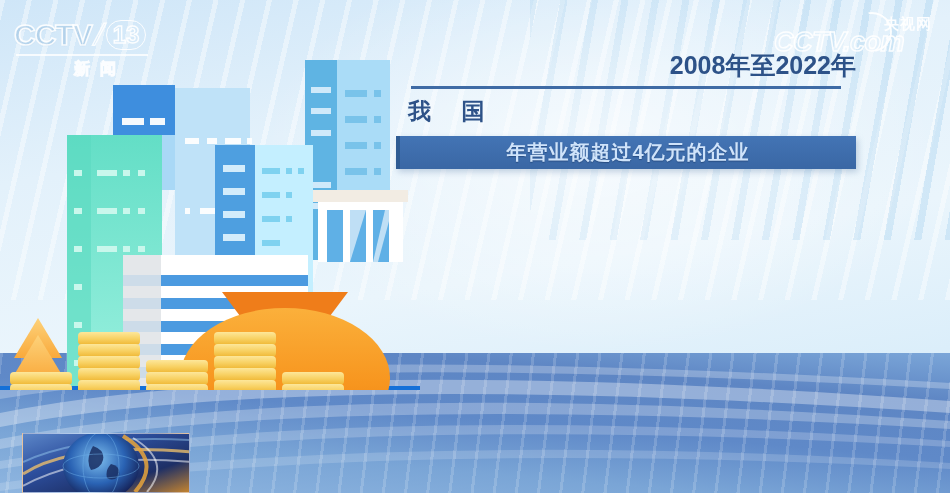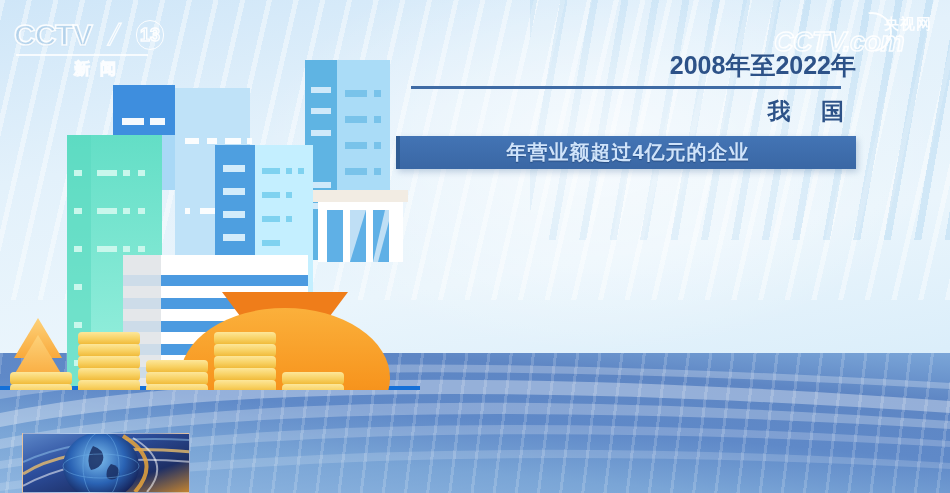--- a/index.html
+++ b/index.html
@@ -51,37 +51,37 @@
       rgba(255,255,255,0) 3px, rgba(255,255,255,0) 22px);
   }
 
   
   .cctv-logo {
     position:absolute; left:14px; top:18px; width:150px; height:58px;
     color:rgba(255,255,255,0.85);
     text-align:center;
     z-index:30;
   }
-  .cctv-row { display:flex; align-items:center; justify-content:flex-start; gap:17px; height:34px;text-align:right; }
+  .cctv-row { display:flex; align-items:center; justify-content:flex-start; gap:2px; height:34px;text-align:right; }
   .cctv-word {
     font-size:30px; font-weight:bold; letter-spacing:-1px;
     color:transparent;
     -webkit-text-stroke:1.6px rgba(255,255,255,0.9);
     text-shadow:0 1px 1px rgba(120,170,210,0.35);
     font-family:"Liberation Sans",sans-serif;
   }
   .cctv-slash {
     font-size:30px; font-weight:300;
     color:transparent; -webkit-text-stroke:1.4px rgba(255,255,255,0.85);
     transform:skewX(-14deg); margin:0 1px;
   }
   .cctv-13 {
     width:40px; height:30px; border:1.8px solid rgba(255,255,255,0.9);
     border-radius:15px; display:flex; align-items:center; justify-content:center;
-    font-size:18px; font-weight:bold;
+    font-size:24px; font-weight:bold;
     color:transparent; -webkit-text-stroke:1.4px rgba(255,255,255,0.92);
   }
   .cctv-underline {
     width:132px; height:2px; background:rgba(255,255,255,0.8); margin:2px 0 3px 2px;
   }
   .cctv-sub {
     font-size:16px; letter-spacing:10px; font-weight:bold;
     color:transparent; -webkit-text-stroke:1.1px rgba(255,255,255,0.9);
     padding-left:22px;
   }
@@ -117,21 +117,21 @@
 
   .headline {
     text-align:right; font-size:25px; font-weight:bold;
     color:#2d5288; letter-spacing:0px; line-height:1.1;
     padding-bottom:6px;
   }
   .headline-rule {
     width:430px; height:3px; background:#3f6ba5; margin:0 auto 7px auto;
   }
   .subhead {
-    text-align:right; font-size:23px; font-weight:bold;
+    text-align:left; font-size:23px; font-weight:bold;
     color:#2d5288; letter-spacing:12px; padding-left:12px;
     margin-bottom:9px;
   }
 
   .row { margin-bottom:9px; filter:drop-shadow(2px 3px 3px rgba(60,100,150,0.28)); }
   .row-head {
     height:33px; background:linear-gradient(180deg,#4374b5 0%,#3a67a4 100%);
     display:flex; align-items:center; justify-content:center;
     border-left:4px solid #2f5b93;
   }

